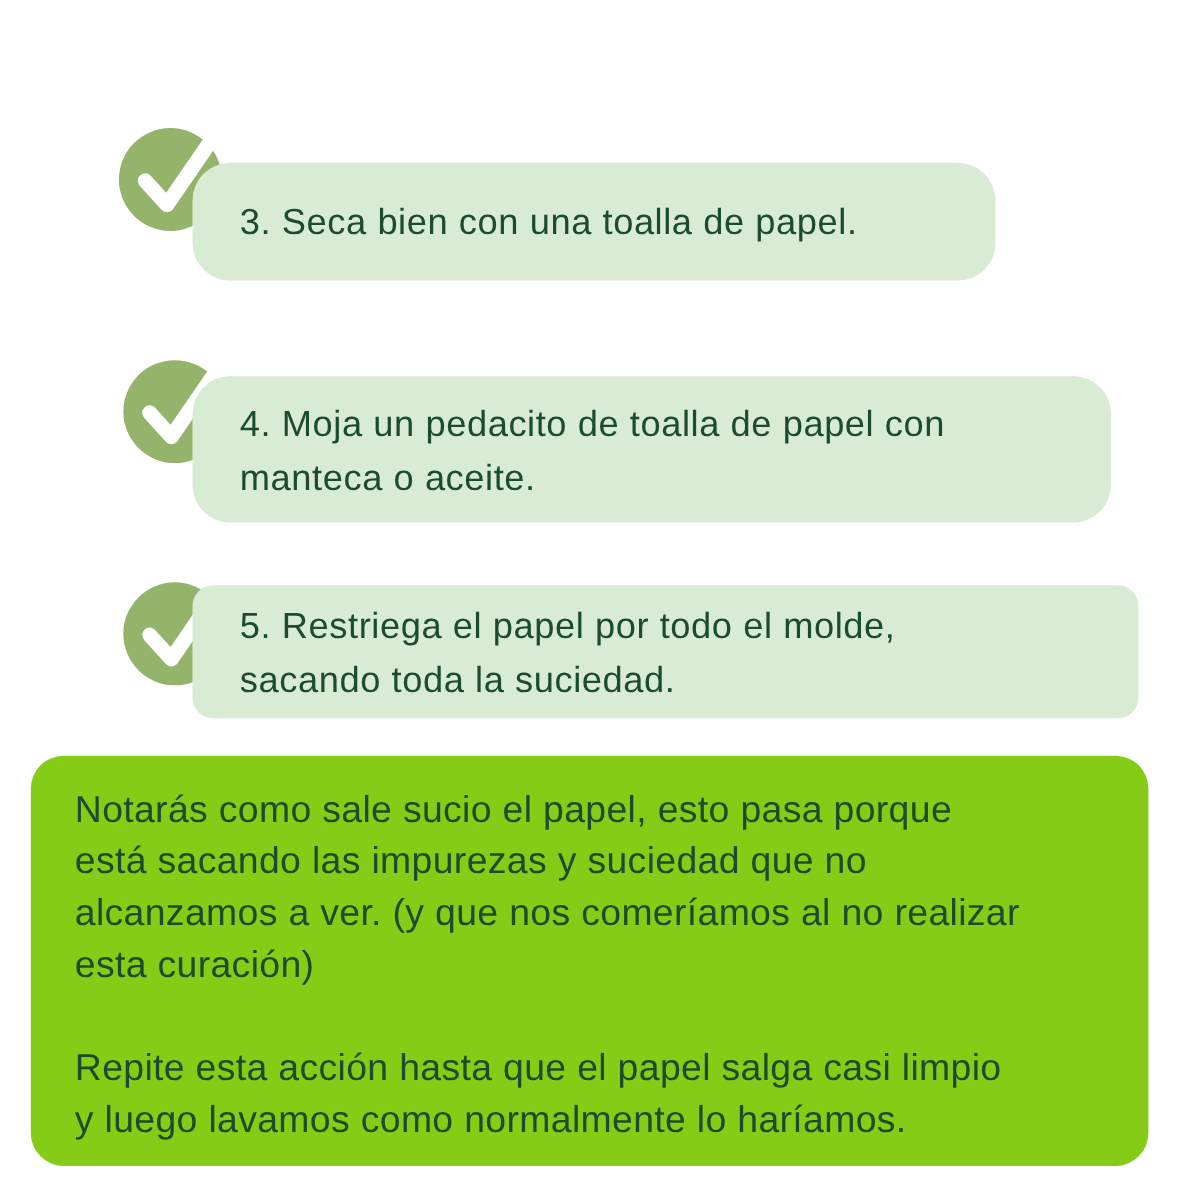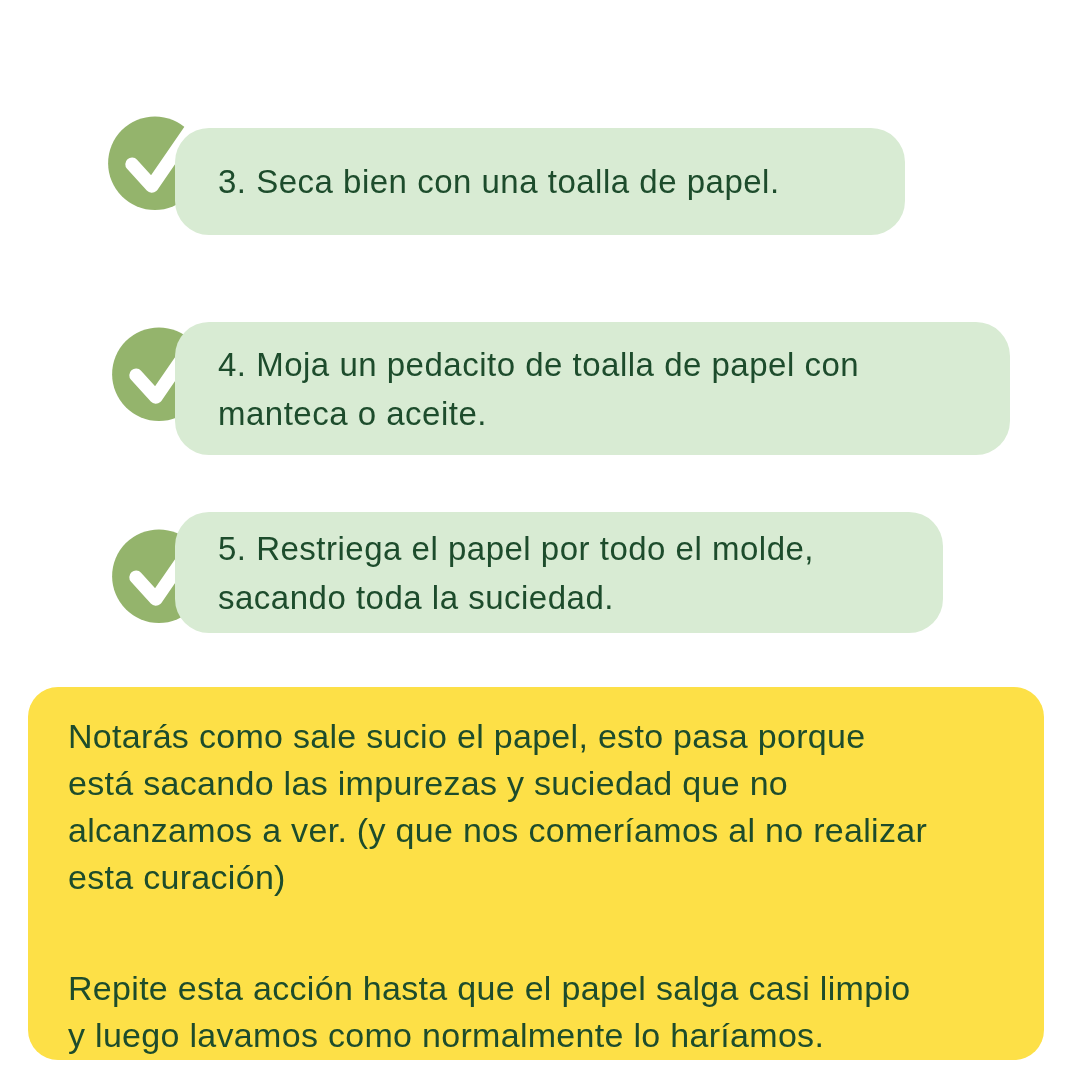--- a/index.html
+++ b/index.html
@@ -14,24 +14,25 @@
       height: 1080px;
       background: #ffffff;
       overflow: hidden;
     }
     .bubble {
       position: absolute;
       background: #d8ebd3;
       border-radius: 34px;
       display: flex;
       align-items: center;
+      margin-top: 20px;
     }
     .bubble-1 { left: 175px; top: 128px; width: 730px; height: 107px; }
     .bubble-2 { left: 175px; top: 322px; width: 835px; height: 133px; }
-    .bubble-3 { left: 175px; top: 512px; width: 768px; height: 121px; }
+    .bubble-3 { left: 175px; top: 512px; width: 860px; height: 121px; border-radius: 19px; }
     .step-text {
       margin: 0;
       padding-left: 43px;
       padding-right: 20px;
       color: #1d4c2c;
       font-size: 33px;
       line-height: 49px;
       white-space: pre-line;
       letter-spacing: 0.5px;
     }
@@ -56,34 +57,34 @@
       line-height: 40px;
       letter-spacing: 12px;
       white-space: nowrap;
     }
     .note {
       position: absolute;
       left: 28px;
       top: 687px;
       width: 1016px;
       height: 373px;
-      background: #fde047;
+      background: #84cc16;
       border-radius: 30px;
       box-sizing: border-box;
       padding: 26px 36px 0 40px;
     }
     .note p {
       margin: 0;
       color: #1d4c2c;
       font-size: 34px;
       line-height: 47px;
       white-space: pre-line;
       letter-spacing: 0.3px;
     }
-    .note p + p { margin-top: 64px; }
+    .note p + p { margin-top: 47px; }
   </style>
 </head>
 <body>
 
 <div class="canvas">
 
   <section>
     <span class="check check-1">
       <svg width="104" height="104" viewBox="0 0 100 100" xmlns="http://www.w3.org/2000/svg">
         <circle cx="48" cy="55" r="45" fill="#94b46c"></circle>

